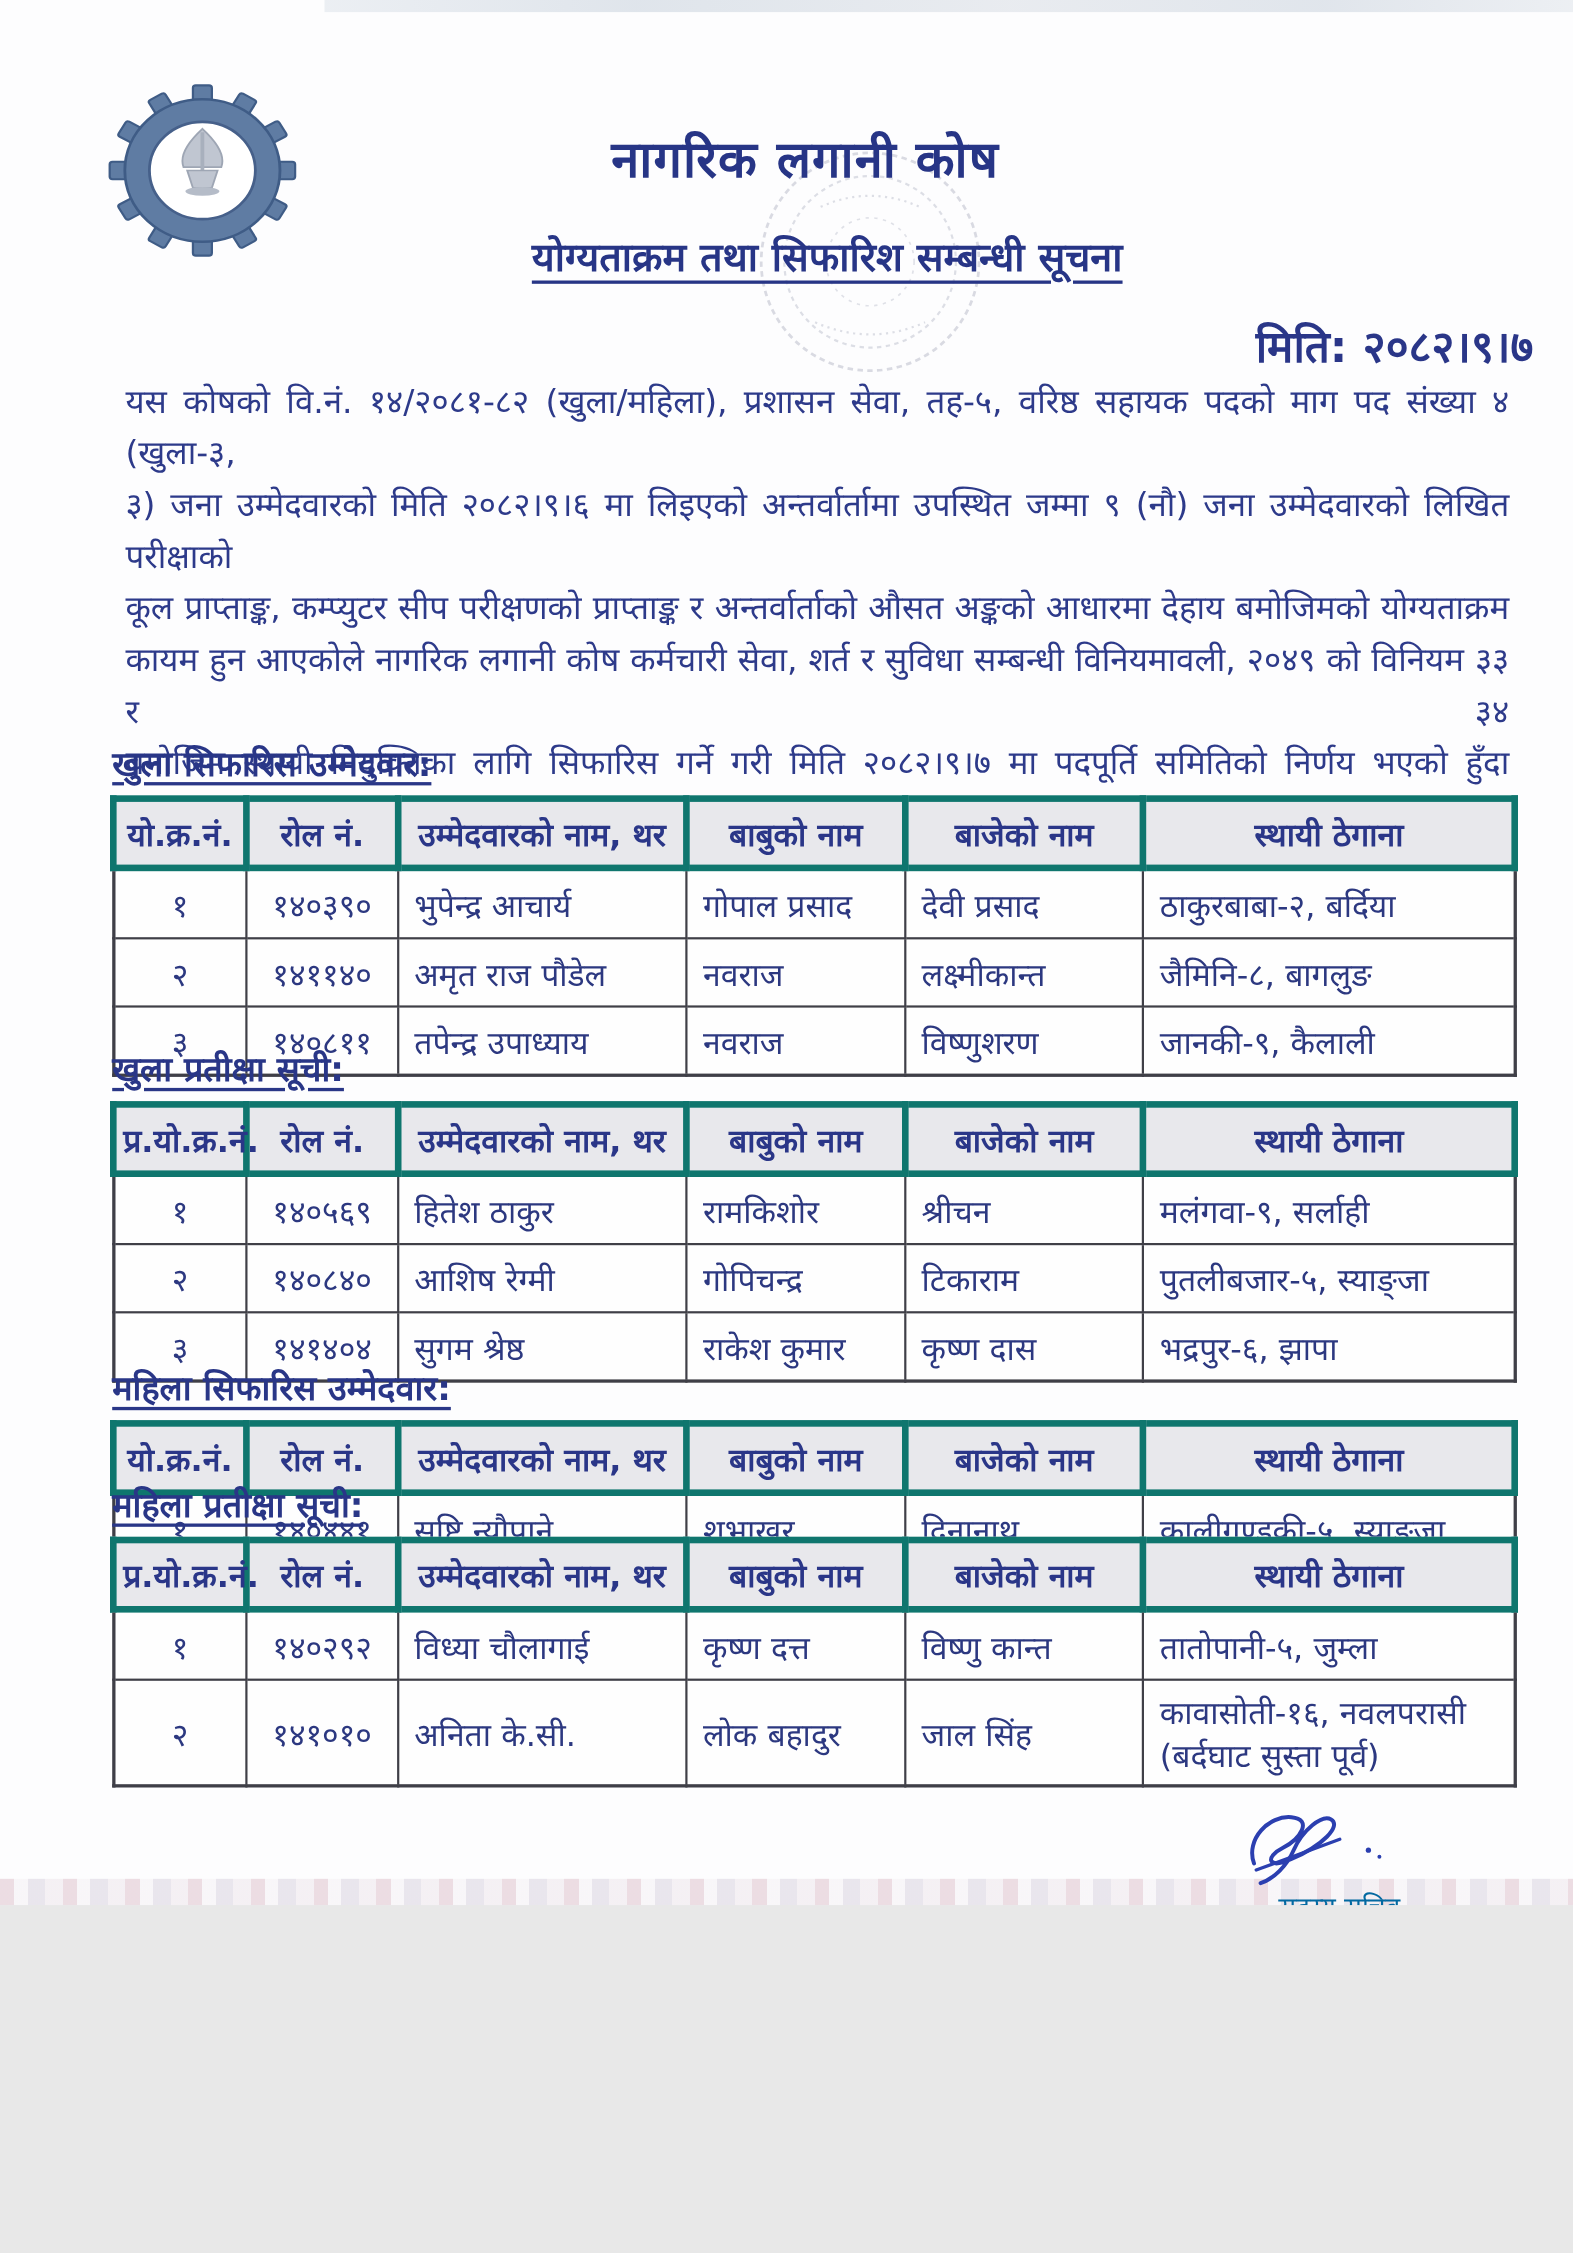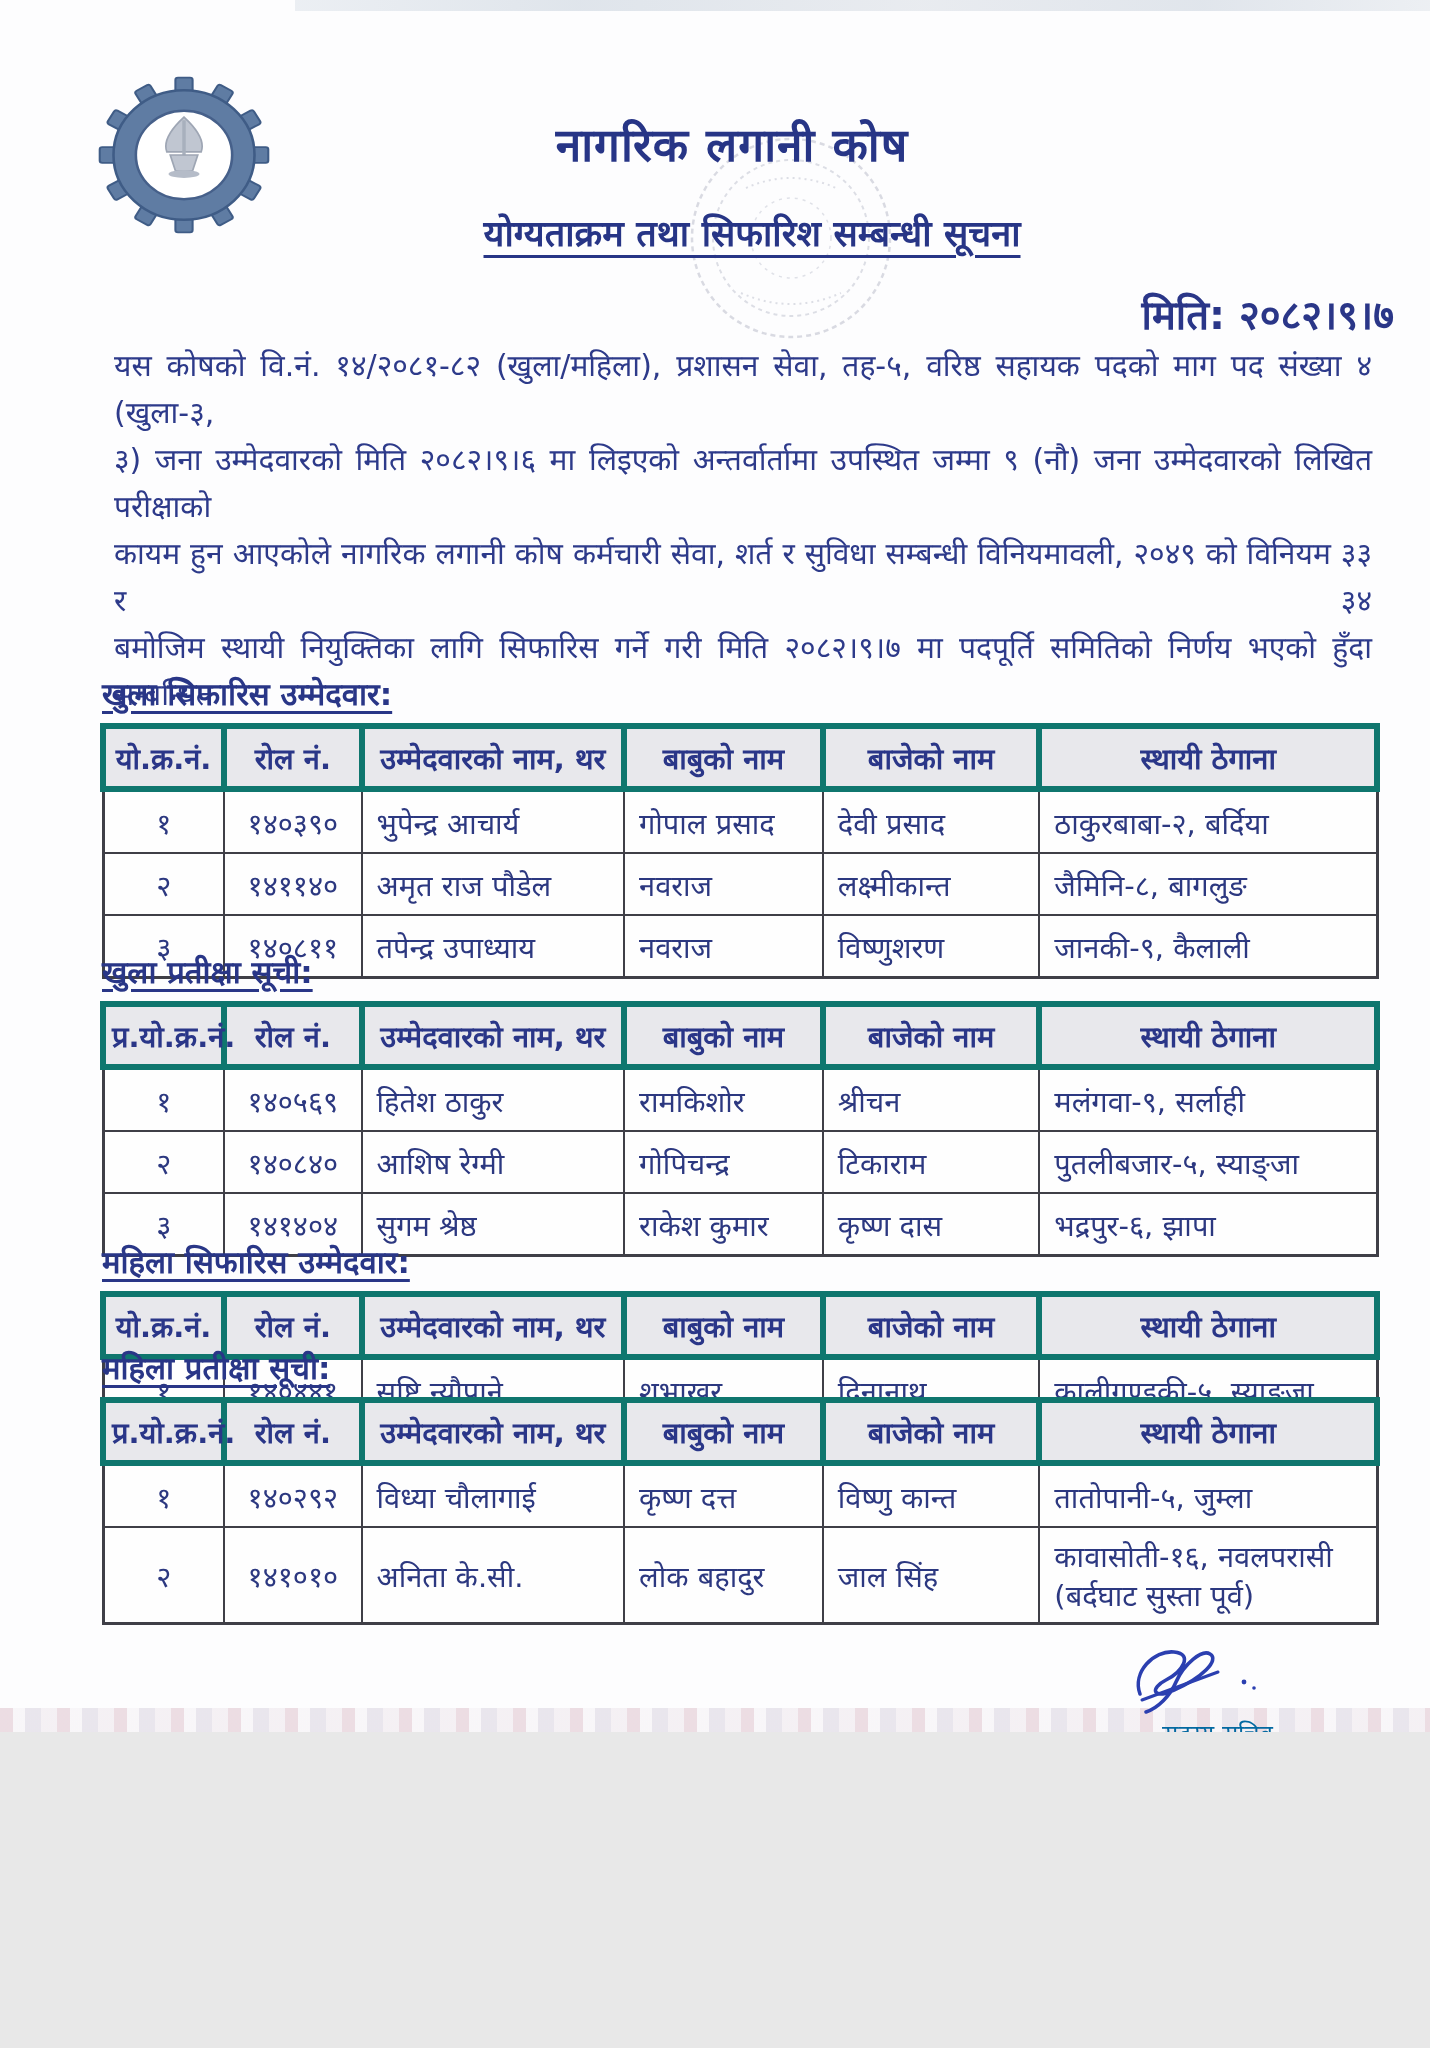--- a/index.html
+++ b/index.html
@@ -113,20 +113,21 @@
     <path d="M60 55 q45 -20 90 0" fill="none" stroke="#9a9eb2" stroke-width="2" stroke-dasharray="2 4"></path>
   </svg>
 
   <h1 class="org-name">नागरिक लगानी कोष</h1>
   <h2 class="notice-title">योग्यताक्रम तथा सिफारिश सम्बन्धी सूचना</h2>
   <div class="date-line">मिति: २०८२।९।७</div>
 
   <div class="intro">
     <div class="para-line">यस कोषको वि.नं. १४/२०८१-८२ (खुला/महिला), प्रशासन सेवा, तह-५, वरिष्ठ सहायक पदको माग पद संख्या ४ (खुला-३,</div>
     <div class="para-line">३) जना उम्मेदवारको मिति २०८२।९।६ मा लिइएको अन्तर्वार्तामा उपस्थित जम्मा ९ (नौ) जना उम्मेदवारको लिखित परीक्षाको</div>
+    <div class="para-line">कूल प्राप्ताङ्क, कम्प्युटर सीप परीक्षणको प्राप्ताङ्क र अन्तर्वार्ताको औसत अङ्कको आधारमा देहाय बमोजिमको योग्यताक्रम</div>
     <div class="para-line">कायम हुन आएकोले नागरिक लगानी कोष कर्मचारी सेवा, शर्त र सुविधा सम्बन्धी विनियमावली, २०४९ को विनियम ३३ र ३४</div>
     <div class="para-line">बमोजिम स्थायी नियुक्तिका लागि सिफारिस गर्ने गरी मिति २०८२।९।७ मा पदपूर्ति समितिको निर्णय भएको हुँदा सम्बन्धित</div>
     <div class="para-line">सबैको जानकारीका लागि यो सूचना प्रकाशन गरिएको छ ।</div>
   </div>
 
   <section class="section sec1">
     <span class="sec-heading">खुला सिफारिस उम्मेदवार:</span>
     <table class="ctable">
       <colgroup>
         <col class="col-sn">

